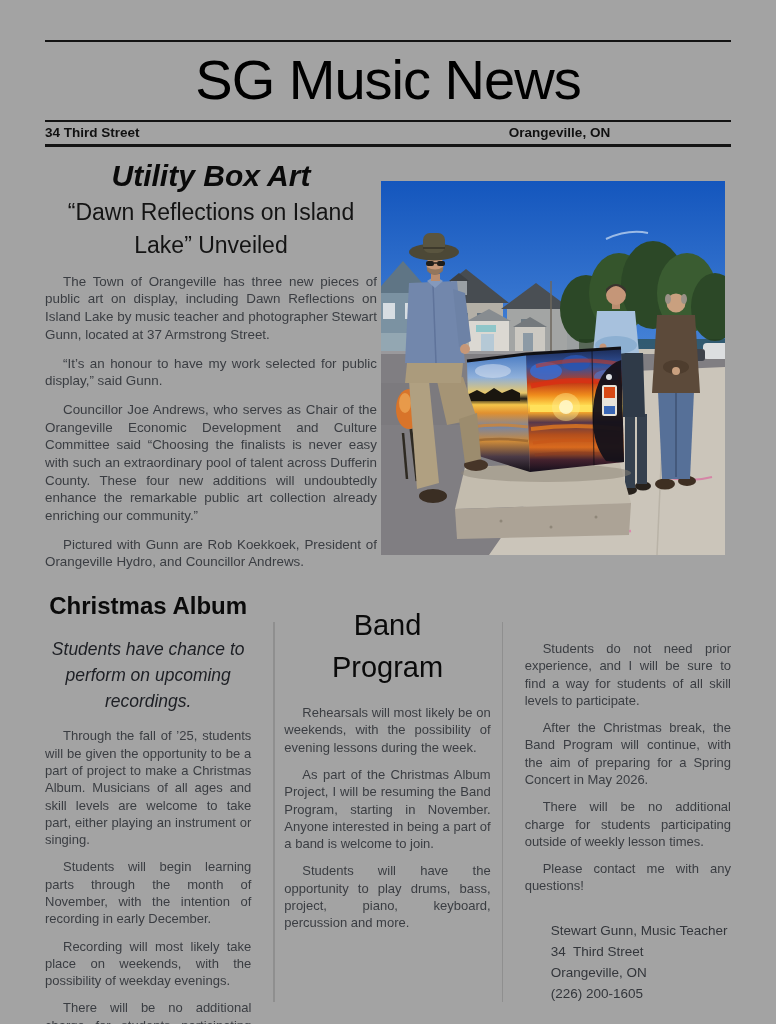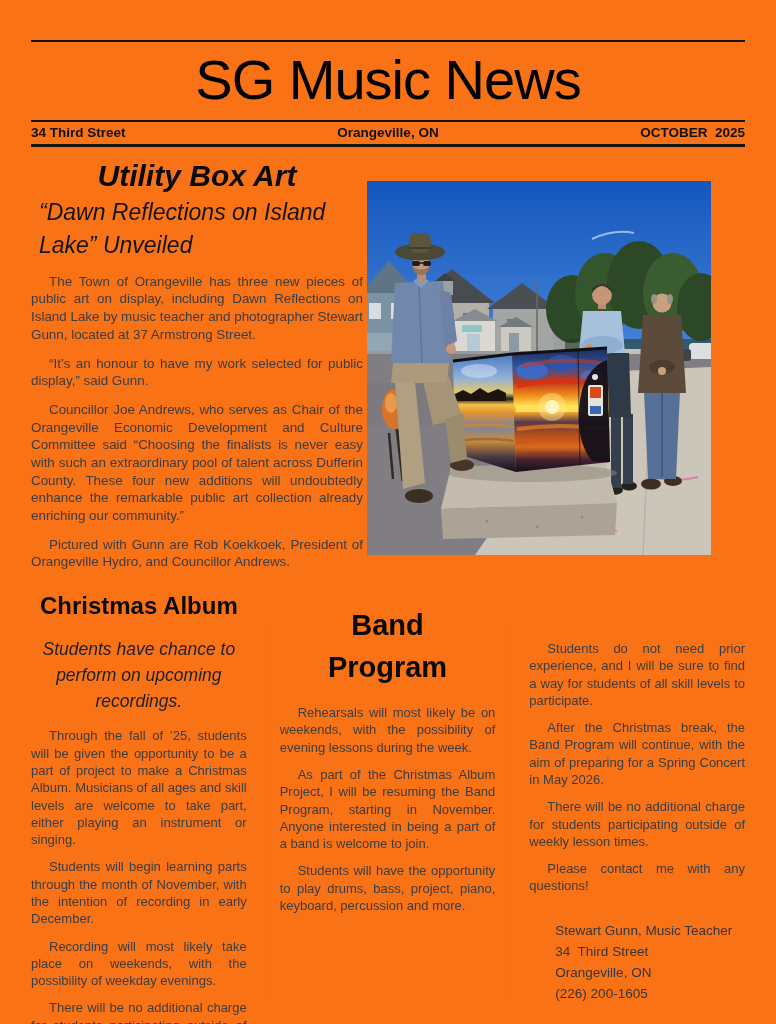--- a/index.html
+++ b/index.html
@@ -1,18 +1,18 @@
 <!DOCTYPE html>
 <html><head>
 <meta charset="utf-8">
 <style>
   html,body{margin:0;padding:0;background:#ffffff;}
   .page{
     width:776px;height:1024px;box-sizing:border-box;
-    padding:0 31px;background:#f97316;position:relative;overflow:hidden;
+    padding:0 45px;background:#a3a3a3;position:relative;overflow:hidden;
     font-family:"Liberation Sans","DejaVu Sans",sans-serif;color:#3a3d42;
   }
   .top-rule{margin-top:40px;border-top:2px solid #141414;}
   .masthead-title{
     font-size:56px;font-weight:400;letter-spacing:-1px;color:#000;
     text-align:center;margin:6px 0 8px;line-height:1.15;
   }
   .masthead-bar{
     display:flex;align-items:center;
     border-top:2px solid #141414;border-bottom:3.5px solid #141414;
@@ -22,22 +22,22 @@
   .cell.center{text-align:center;}
   .cell.right{text-align:right;white-space:pre;}
 
   .content-top{display:flex;gap:4px;}
   .article-left{flex:0 0 332px;width:332px;}
   .headline{
     font-size:30px;font-style:italic;font-weight:700;color:#0a0a0a;
     text-align:center;margin:12px 0 2px;line-height:1.1;
   }
   .subhead{
-    font-size:23px;font-weight:400;color:#141414;text-align:left;
-    line-height:1.4;margin:4px 8px 12px;font-style:italic;
+    font-size:23px;font-weight:400;color:#141414;text-align:center;
+    line-height:1.4;margin:4px 8px 12px;
   }
   .body-p{
     font-size:13.4px;line-height:1.32;text-align:justify;
     text-indent:18px;margin:0 0 11px;color:#3a3d42;
   }
   .photo-fig{flex:1 1 auto;margin:34px 0 0 0;}
   .photo-fig svg{display:block;}
 
   .content-bottom{display:flex;position:relative;margin-top:6px;height:458px;}
   .vdiv{position:absolute;top:34px;bottom:44px;width:1.5px;background:#8f8f8f;}
@@ -50,40 +50,39 @@
   .bcol .body-p{font-size:13px;line-height:1.33;margin-bottom:10px;}
   .col-head{
     font-size:24px;font-weight:700;color:#0a0a0a;text-align:center;
     margin:4px 0 16px;line-height:1.15;
   }
   .col-subhead{
     font-style:italic;font-size:17.5px;color:#1d1f24;text-align:center;
     line-height:1.5;margin:0 4px 13px;font-weight:400;
   }
   .band-head{
-    font-size:29px;font-weight:700;color:#0a0a0a;text-align:center;
+    font-size:29px;font-weight:400;color:#0a0a0a;text-align:center;
     line-height:1.45;margin:16px 0 16px;white-space:pre-line;
   }
   .c3-first{margin-top:52px !important;}
   .contact{margin:26px 0 0 26px;font-size:13.5px;line-height:1.55;color:#33363b;}
   .contact div{white-space:pre;}
 </style>
 </head>
 <body>
 
 <div class="page">
 
   <div class="top-rule"></div>
 
   <h1 class="masthead-title">SG Music News</h1>
 
   <div class="masthead-bar">
     <span class="cell left">34 Third Street</span>
     <span class="cell center">Orangeville, ON</span>
-    <span class="cell right">OCTOBER  2025</span>
   </div>
 
   <div class="content-top">
     <div class="article-left">
       <h2 class="headline">Utility Box Art</h2>
       <div class="subhead">“Dawn Reflections on Island Lake” Unveiled</div>
       <p class="body-p">The Town of Orangeville has three new pieces of public art on display, including Dawn Reflections on Island Lake by music teacher and photographer Stewart Gunn, located at 37 Armstrong Street.</p>
       <p class="body-p">“It’s an honour to have my work selected for public display,” said Gunn.</p>
       <p class="body-p">Councillor Joe Andrews, who serves as Chair of the Orangeville Economic Development and Culture Committee said “Choosing the finalists is never easy with such an extraordinary pool of talent across Dufferin County. These four new additions will undoubtedly enhance the remarkable public art collection already enriching our community.”</p>
       <p class="body-p">Pictured with Gunn are Rob Koekkoek, President of Orangeville Hydro, and Councillor Andrews.</p>

